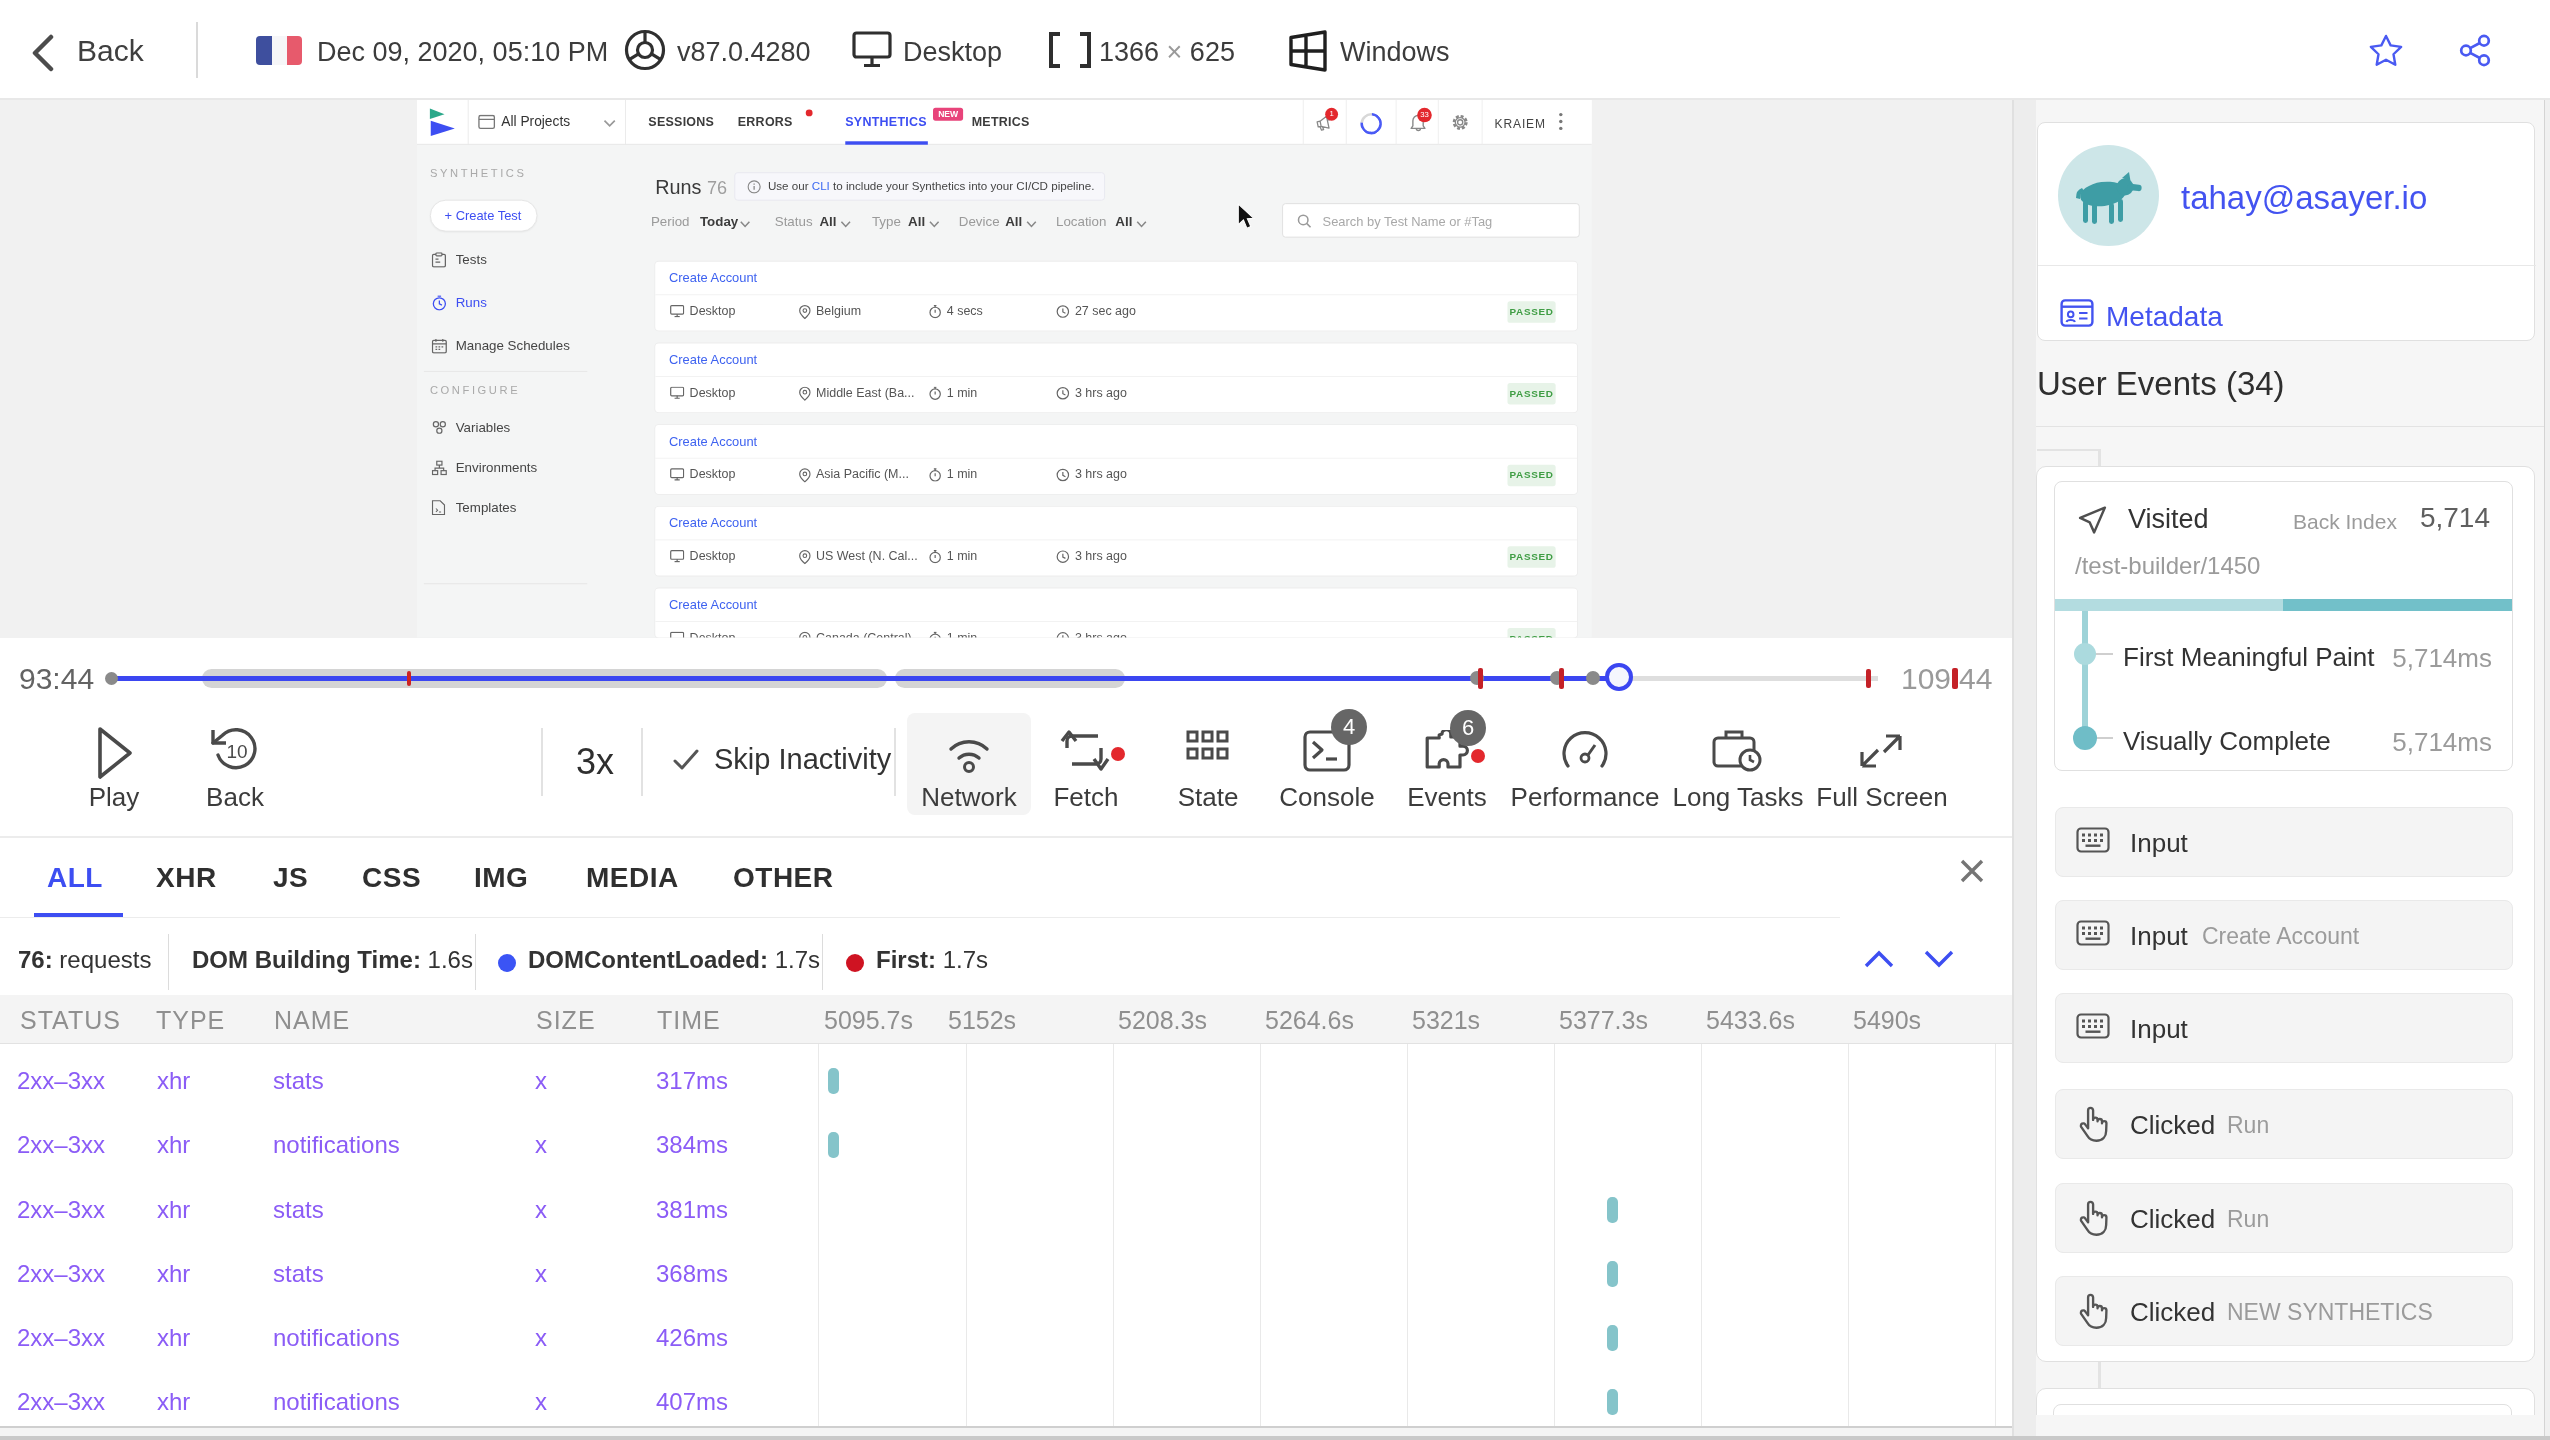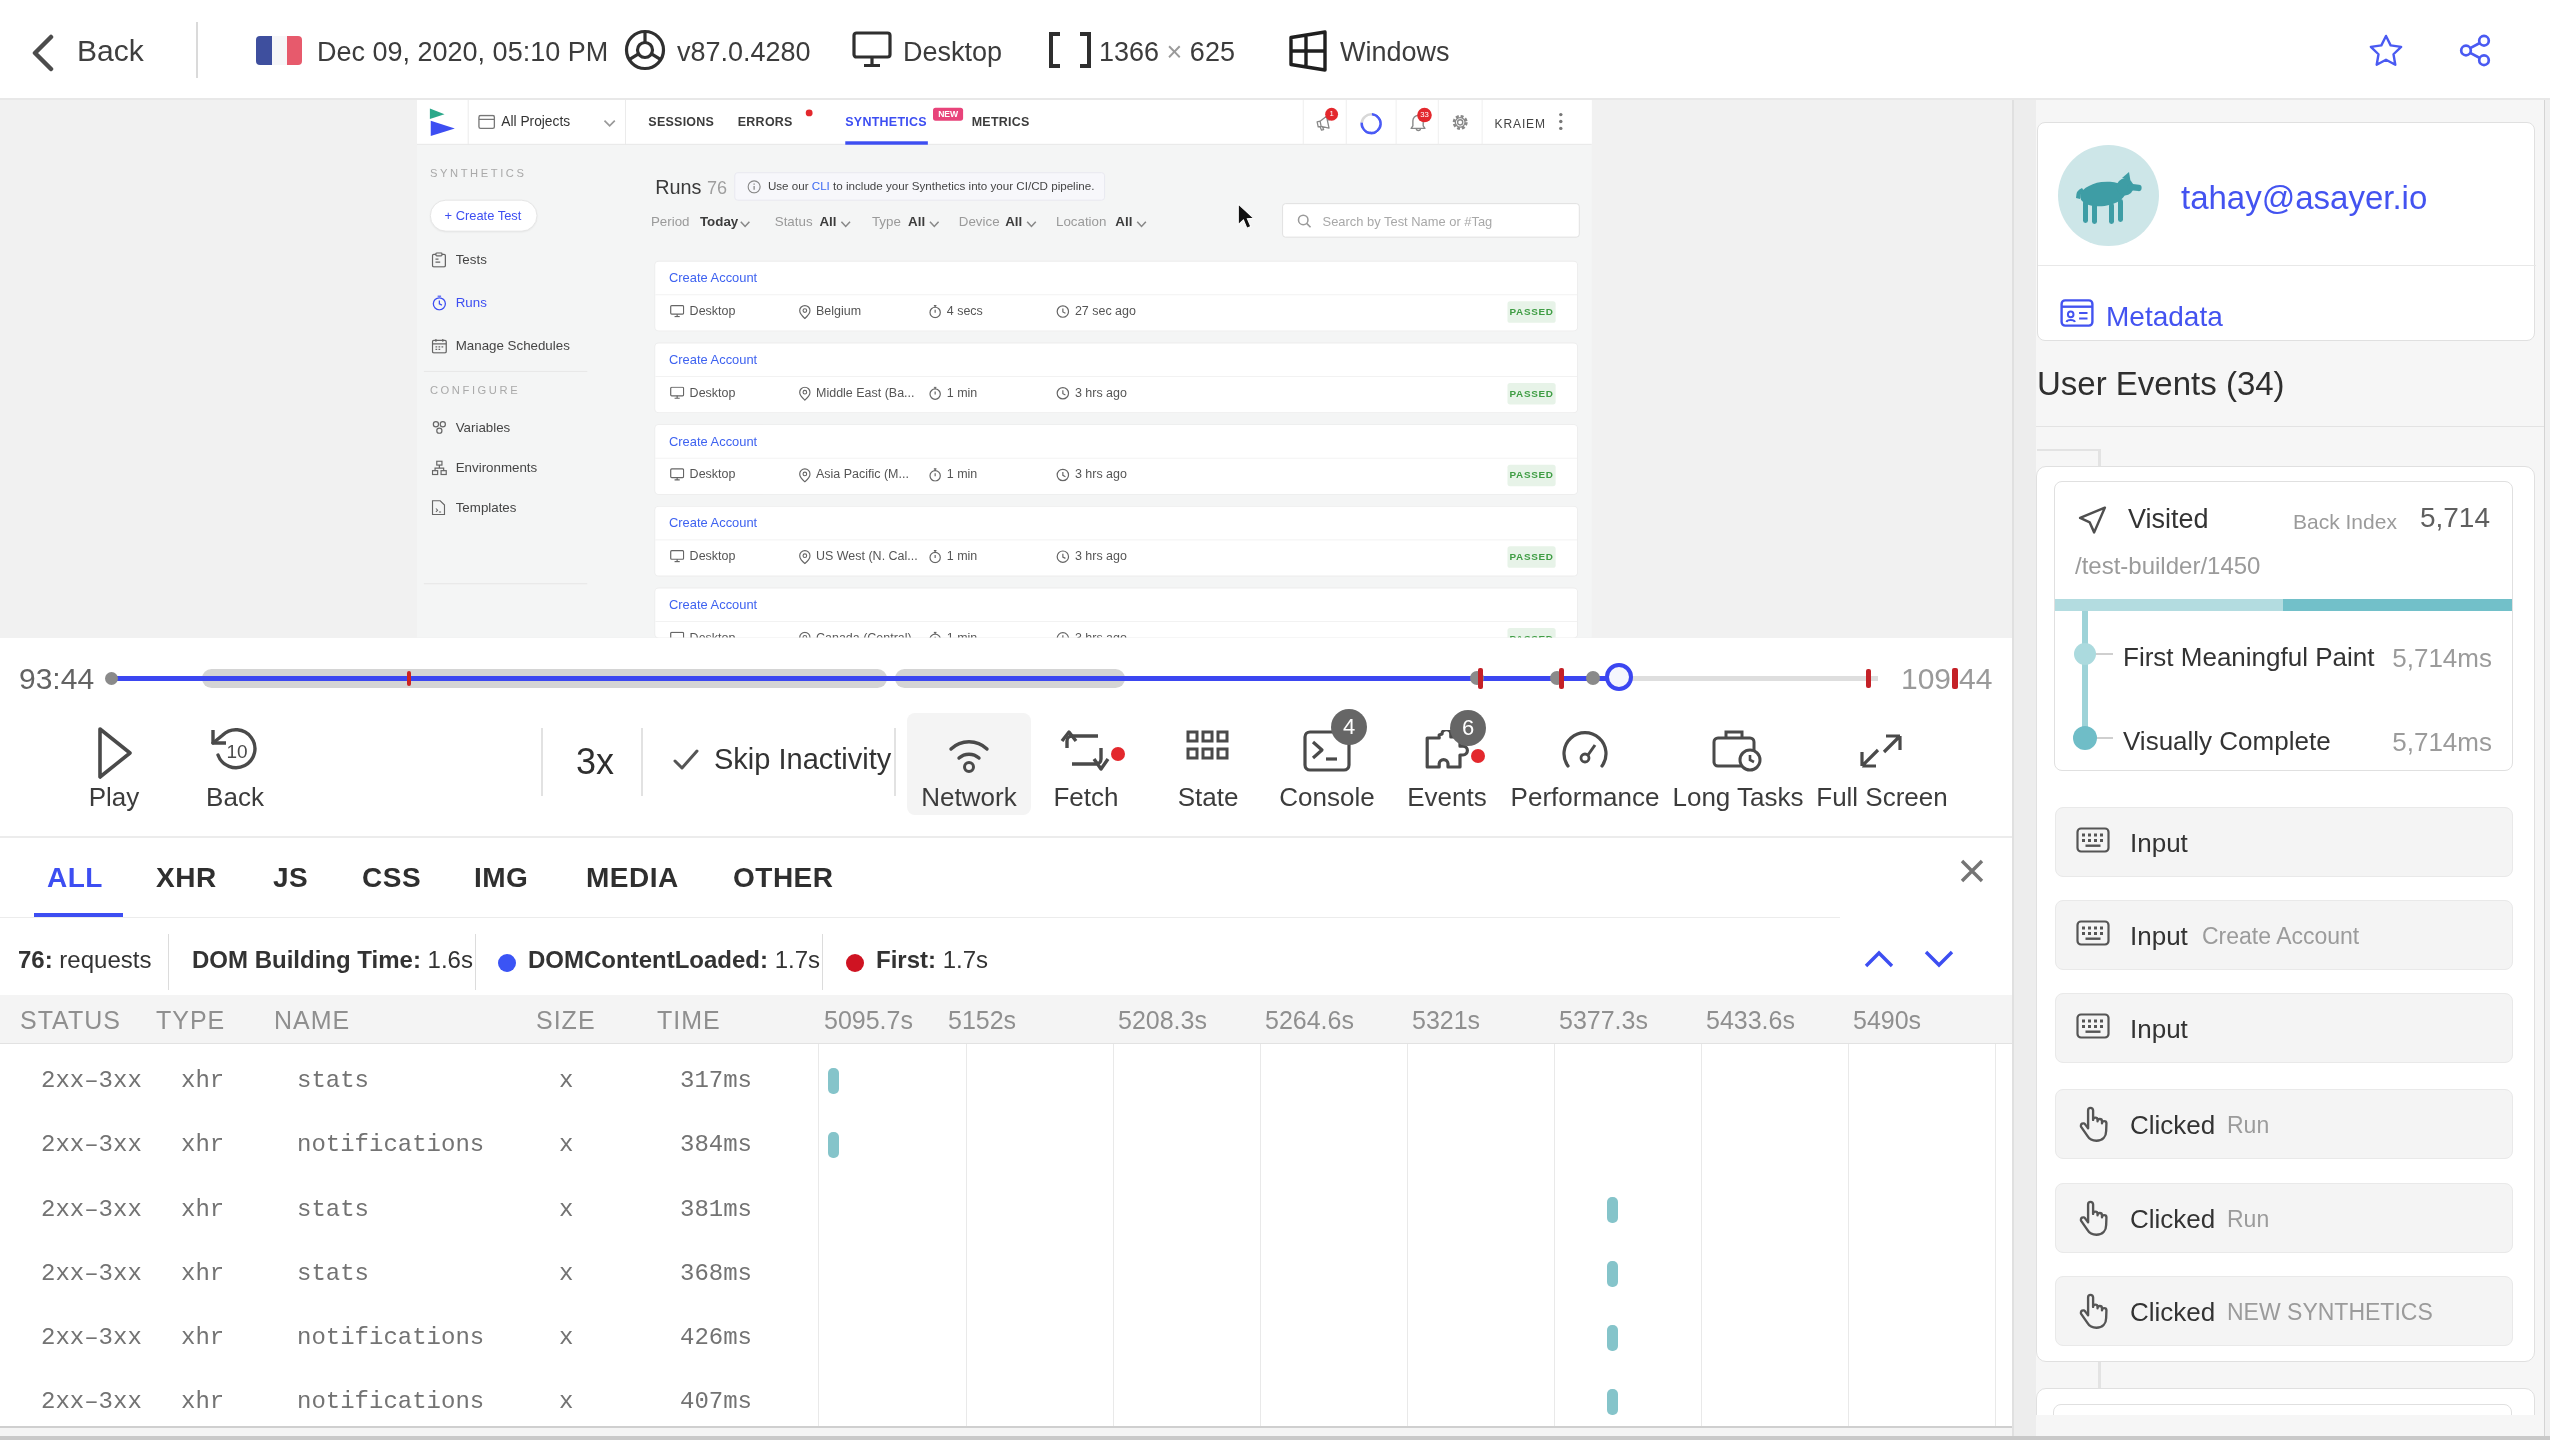--- a/index.html
+++ b/index.html
@@ -45,21 +45,21 @@
   #summary { position:absolute; left:0; top:917px; width:1840px; height:78px; background:#fff;
      border-top:1px solid #ececec; }
   #summary .t { position:absolute; top:28px; font-size:24px; color:#333; white-space:nowrap; }
   #summary .sep { position:absolute; top:16px; height:56px; width:1px; background:#dcdcdc; }
 
   
   #nettable { position:absolute; left:0; top:995px; width:2012px; height:431px; background:#fff; overflow:hidden; }
   #thead { position:absolute; left:0; top:0; width:2012px; height:49px; background:#f4f4f4; border-bottom:1px solid #e2e2e2; }
   #thead .h { position:absolute; top:11px; font-size:25px; color:#8f8f8f; }
   .gline { position:absolute; top:0; width:1px; height:431px; background:#e9e9e9; }
-  .cell { position:absolute; font-family:Liberation Mono, monospace; font-size:24px; color:#737373; white-space:pre;margin-left:24px; }
+  .cell { position:absolute; font-family:Liberation Sans, sans-serif; font-size:24px; color:#8b5cf6; white-space:pre; }
   .bar  { position:absolute; width:11px; height:26px; border-radius:5px; background:#85c4ca; }
 
   
   #bb1 { position:absolute; left:0; top:1426px; width:2012px; height:2px; background:#cfcfcf; }
   #bb2 { position:absolute; left:0; top:1428px; width:2012px; height:8px; background:#f4f4f4; }
   #bb3 { position:absolute; left:0; top:1436px; width:2550px; height:4px; background:#c9c9c9; }
 
   
   #gutter { position:absolute; left:2012px; top:100px; width:24px; height:1336px; background:#ededed;
      border-left:2px solid #e0e0e0; }

